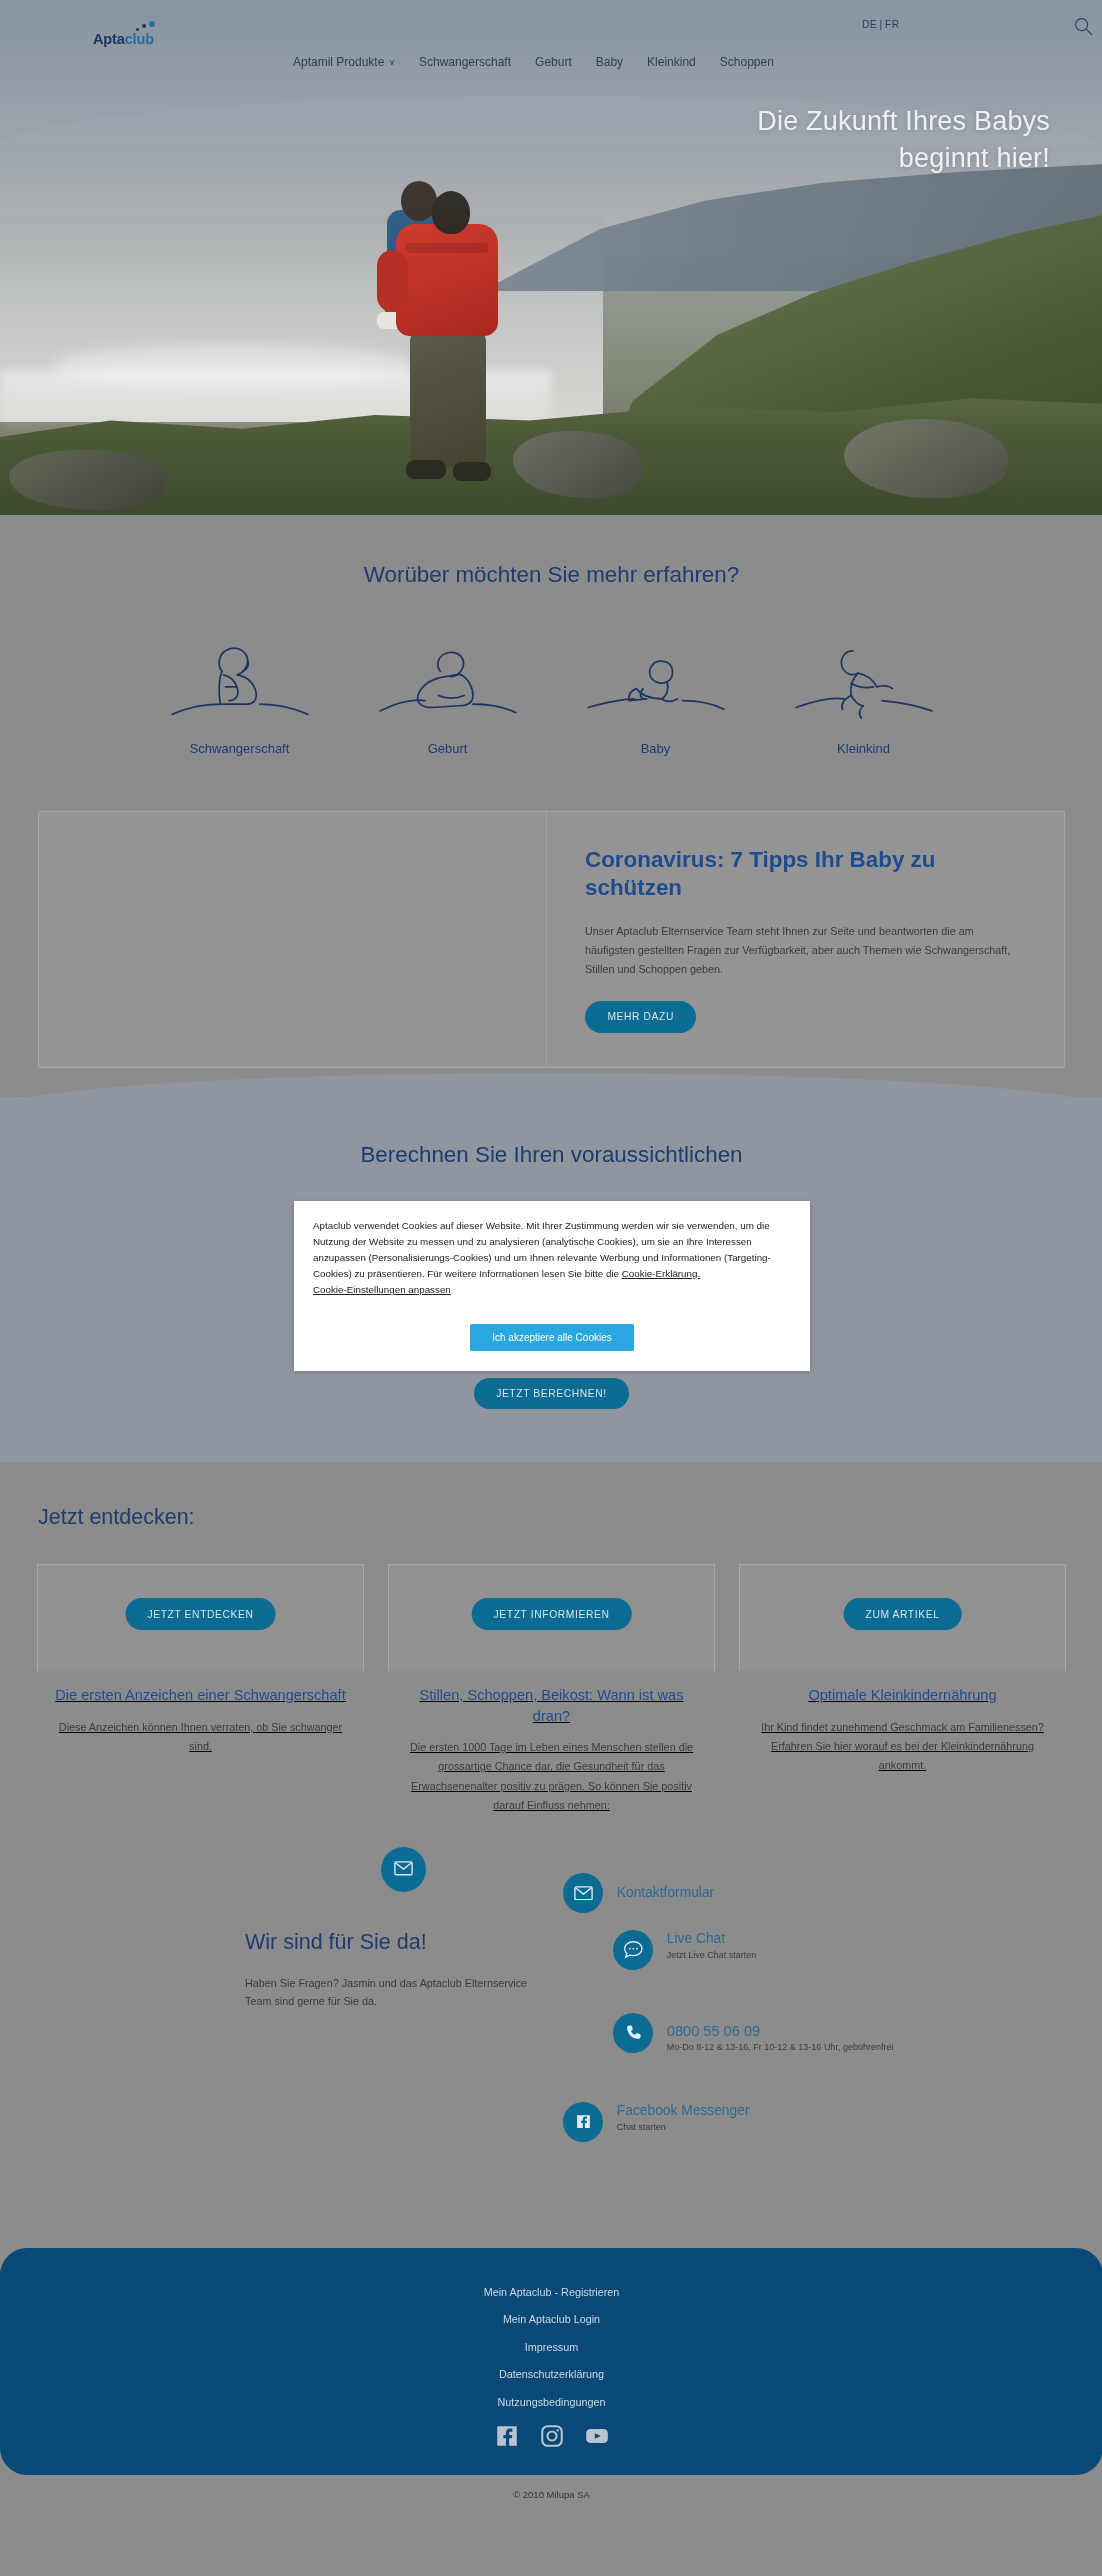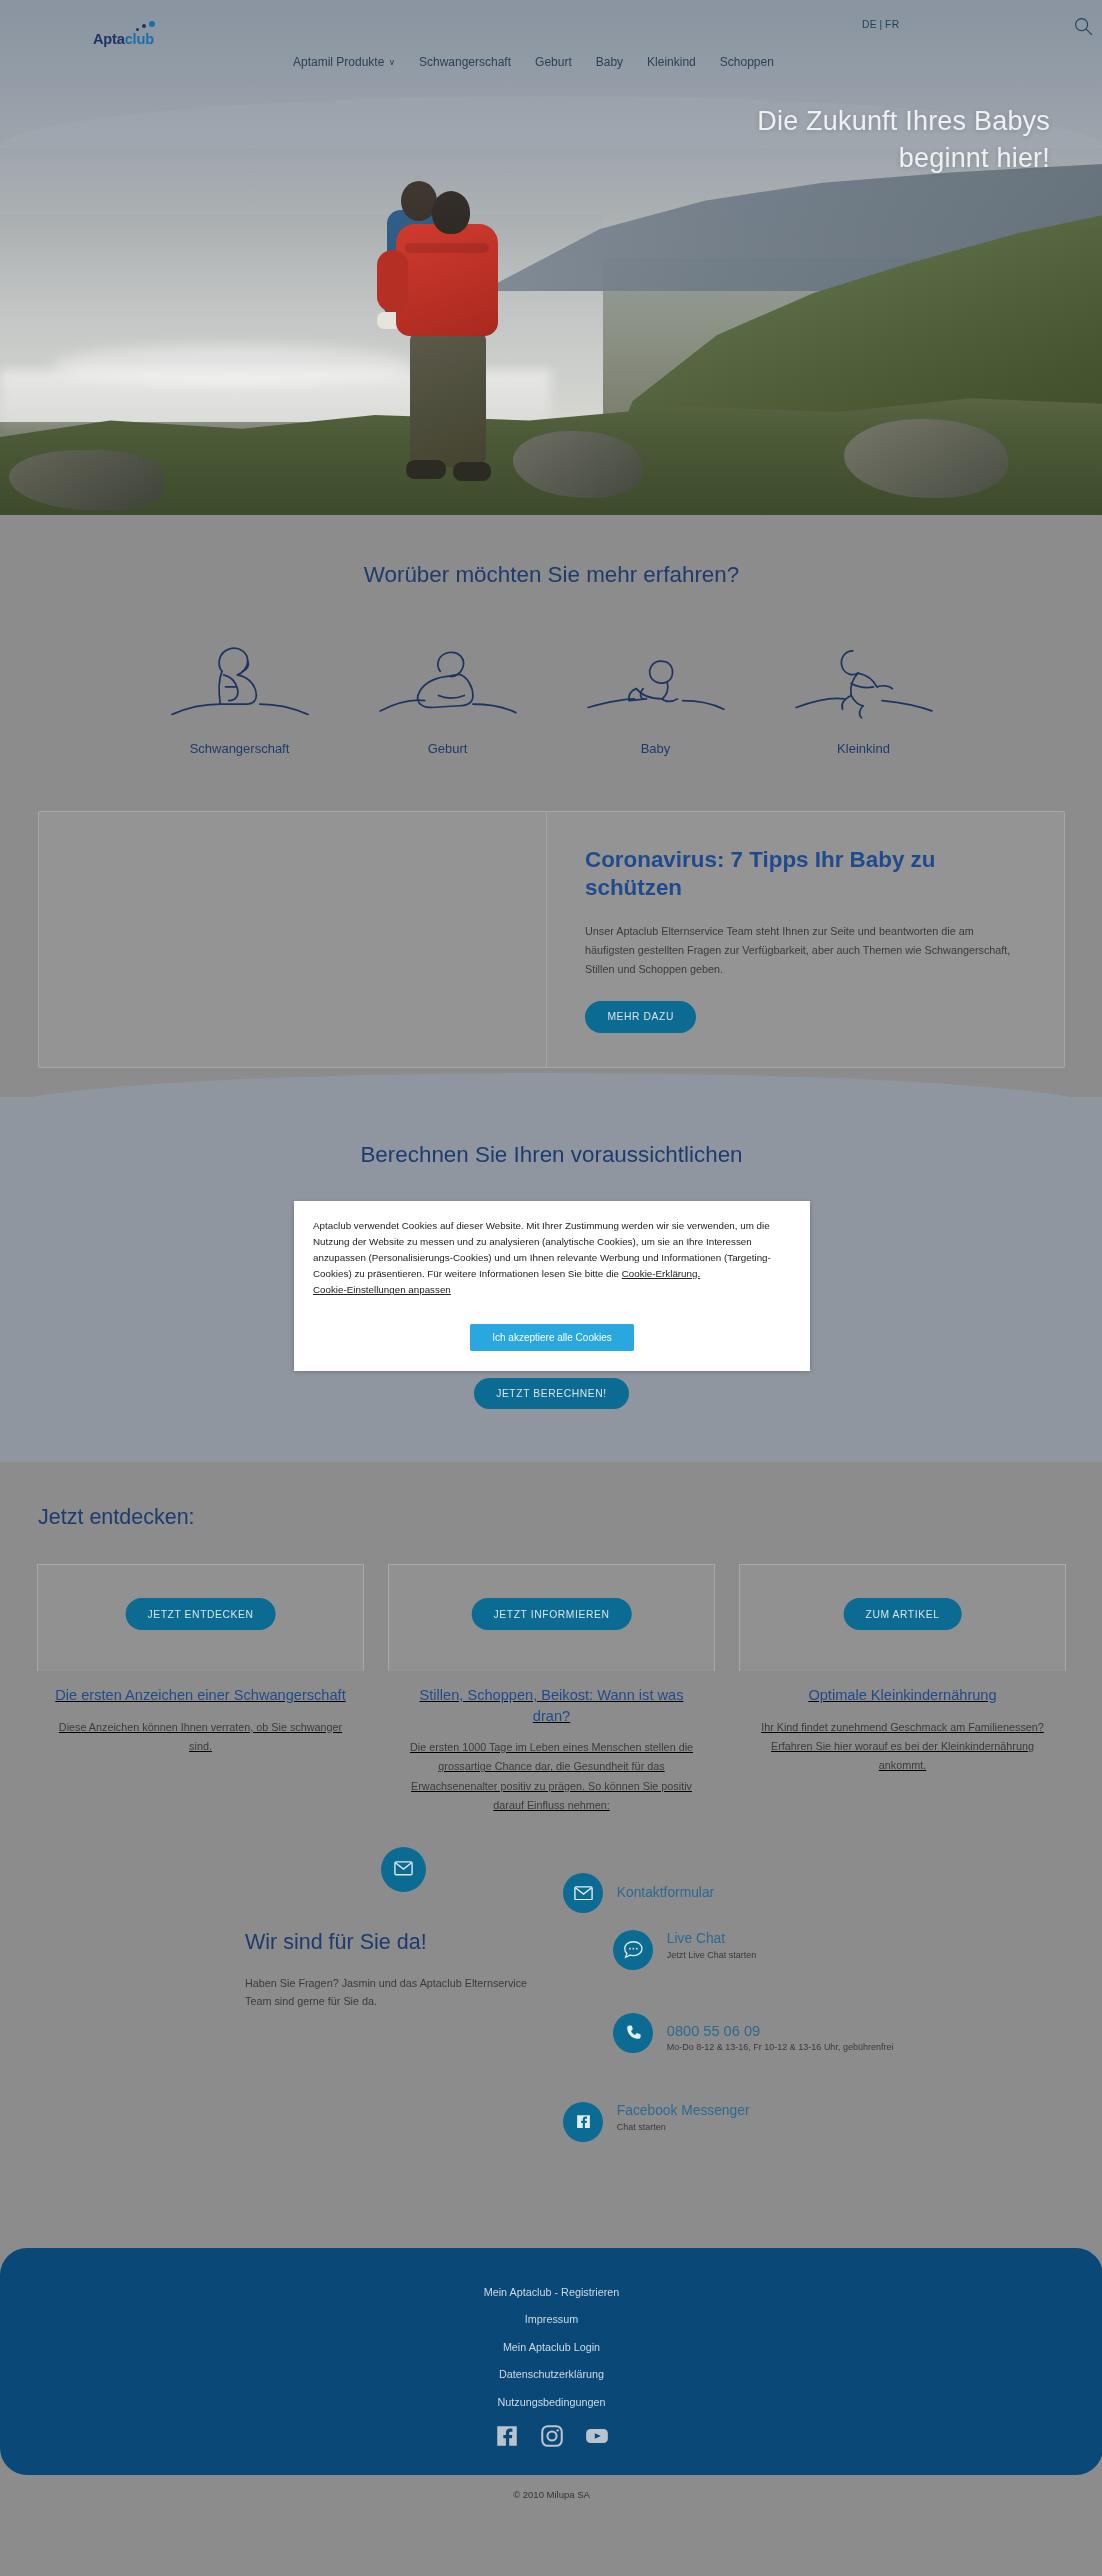--- a/index.html
+++ b/index.html
@@ -429,22 +429,22 @@
             <span class="sub" style="display:block">Chat starten</span>
           </span>
         </div>
 
       </div>
     </div>
   </section>
 
   <footer class="footer">
     <a href="#">Mein Aptaclub - Registrieren</a>
+    <a href="#">Mein Aptaclub Login</a>
     <a href="#">Impressum</a>
-    <a href="#">Mein Aptaclub Login</a>
     <a href="#">Datenschutzerklärung</a>
     <a href="#">Nutzungsbedingungen</a>
 
     <div class="social">
       <i>
         <svg width="26" height="26" viewBox="0 0 24 24" fill="#b9c4ce">
           <path d="M3 3 h18 v18 h-7 v-7 h2.5 l0.4-3 H14 V9.4 c0-0.9 0.3-1.4 1.5-1.4 h1.5 V5.2 C16.6 5.1 15.8 5 14.9 5 C12.7 5 11 6.3 11 8.9 V11 H8.6 v3 H11 v7 H3 Z"></path>
         </svg>
       </i>
       <i>

